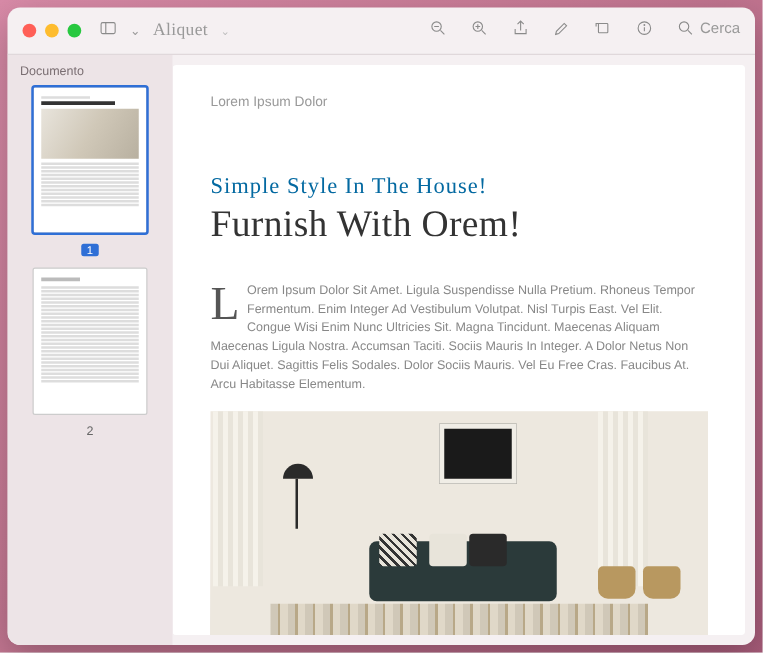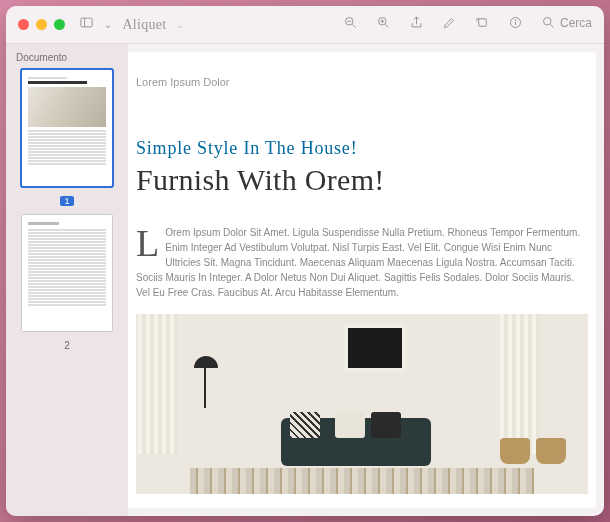--- a/index.html
+++ b/index.html
@@ -10,31 +10,31 @@
 .dot{width:11px;height:11px;border-radius:50%}
 .dot.r{background:#ff5f57}
 .dot.y{background:#febc2e}
 .dot.g{background:#28c840}
 .tb-left{display:flex;align-items:center;gap:10px;color:#888}
 .tb-title{font-family:Georgia,serif;font-size:14px;color:#999;letter-spacing:.3px}
 .tb-right{margin-left:auto;display:flex;align-items:flex-start;gap:18px;color:#8a8a8a}
 .tb-right svg,.tb-left svg{width:15px;height:15px;stroke:#8a8a8a;fill:none;stroke-width:1.4}
 .search-box{display:flex;align-items:center;gap:4px;font-size:12px;color:#999}
 .body{flex:1;display:flex;overflow:hidden}
-.sidebar{width:122px;background:#ede4e7;display:flex;flex-direction:column;padding:6px 0}
+.sidebar{width:132px;background:#ede4e7;display:flex;flex-direction:column;padding:6px 0}
 .sb-title{font-size:10px;color:#7a6e72;padding:2px 10px 6px}
 .thumbs{display:flex;flex-direction:column;align-items:center;gap:8px;padding:0 10px}
 .thumb{width:92px;height:118px;background:#fff;border:1px solid #ccc;border-radius:2px;position:relative;padding:6px;overflow:hidden;cursor:pointer}
 .thumb.sel{outline:2px solid #2f6fd6;outline-offset:-1px}
 .pn{font-size:10px;color:#666;text-align:center}
 .pn .badge{display:inline-block;background:#2f6fd6;color:#fff;padding:0 4px;border-radius:2px;font-size:9px}
 .t-line{height:2px;background:#ddd;margin:1px 0}
 .t-title{height:3px;background:#333;margin:2px 0 3px;width:75%}
 .t-img{height:40px;background:linear-gradient(120deg,#e8e4dc 0%,#d0c8b8 50%,#b8b0a0 100%);margin:3px 0}
-.content{flex:1;background:#fff;margin:8px 8px 8px 0;border-radius:3px;overflow-y:auto;padding:24px 8px 0}
+.content{flex:1;background:#fff;margin:8px 8px 8px 0;border-radius:3px;overflow-y:auto;padding:24px 30px 0}
 .running{font-size:11px;color:#999;margin-bottom:50px}
 .kicker{font-family:Georgia,serif;font-size:18px;color:#0369a1;letter-spacing:.8px;margin-bottom:4px}
 .headline{font-family:Georgia,serif;font-size:30px;color:#333;letter-spacing:.3px;margin-bottom:28px}
 .bodytext{font-size:10px;line-height:1.5;color:#888;margin-bottom:14px}
 .dropcap{float:left;font-family:Georgia,serif;font-size:38px;line-height:32px;padding:2px 6px 0 0;color:#555}
 .hero{width:100%;height:180px;position:relative;background:linear-gradient(180deg,#f2efe8 0%,#ebe6dc 55%,#d8d0c0 100%);overflow:hidden}
 .hero .wall{position:absolute;inset:0;background:#ede8df}
 .hero .art{position:absolute;top:10px;left:46%;width:62px;height:48px;background:#1a1a1a;border:4px solid #f0ede6}
 .hero .curtain{position:absolute;top:0;width:40px;height:140px;background:repeating-linear-gradient(90deg,#f5f2ea 0 4px,#e8e4da 4px 8px)}
 .hero .c1{left:2px}

